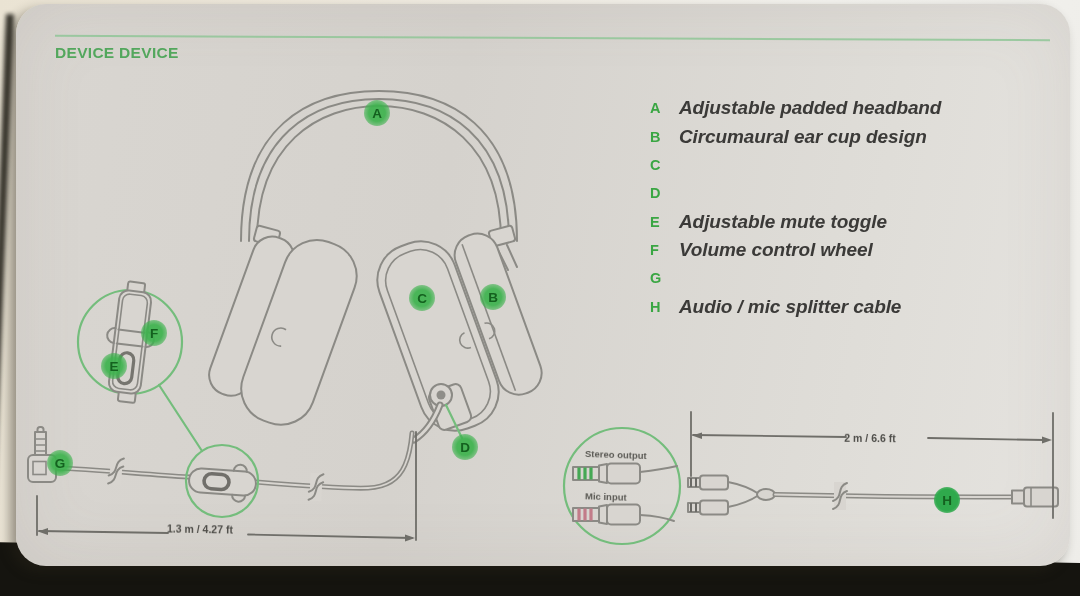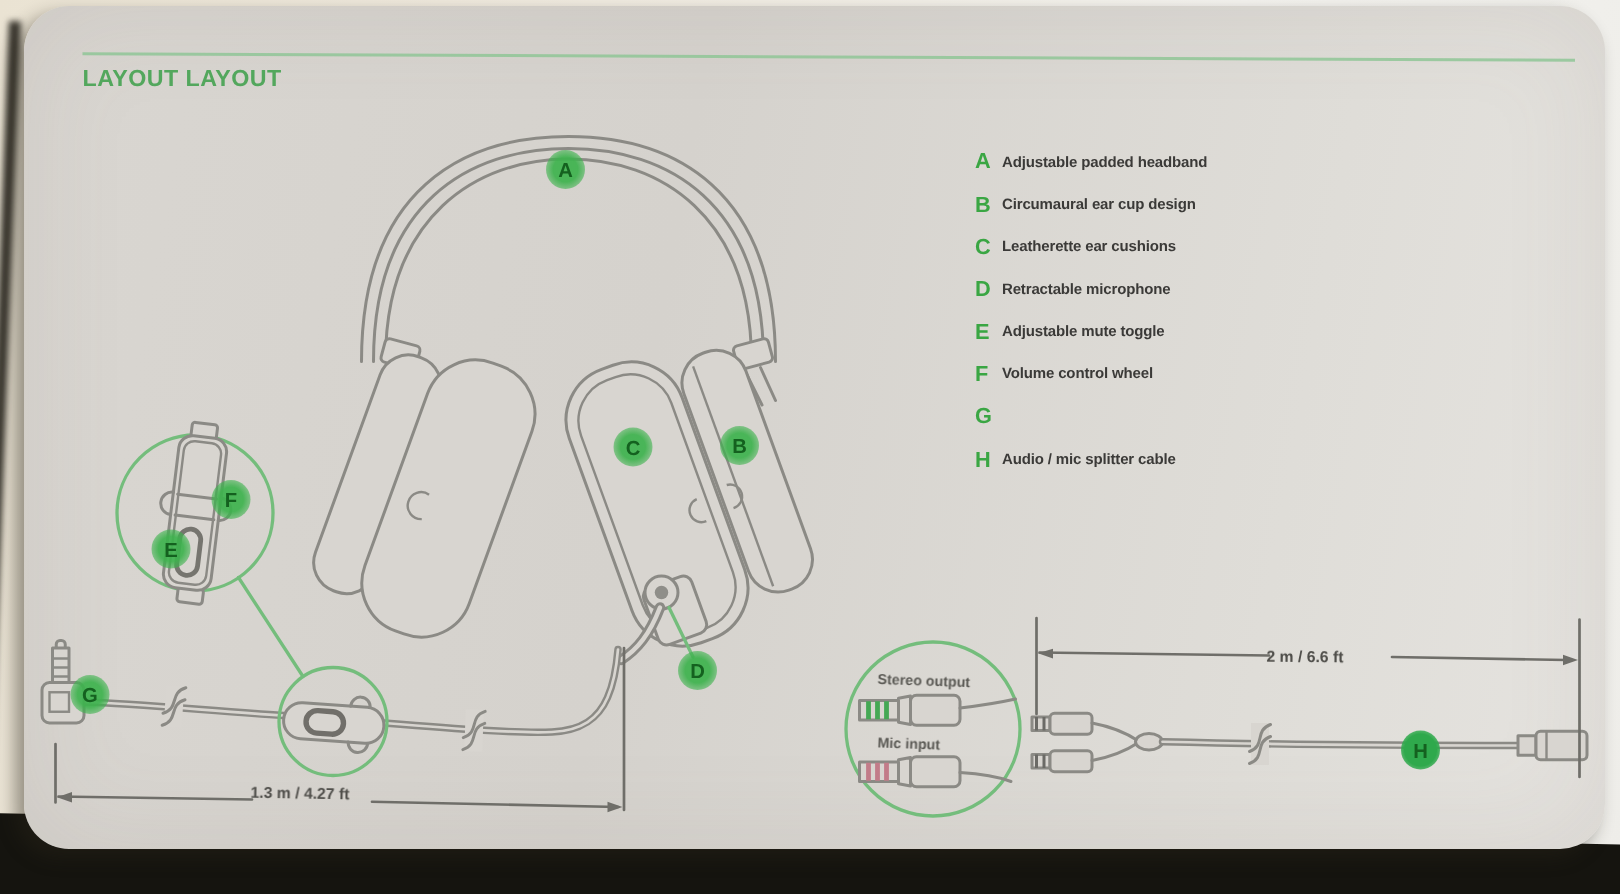--- a/index.html
+++ b/index.html
@@ -39,34 +39,34 @@
   .breakbg{fill:var(--page);stroke:none;}
   .badge{position:absolute;width:26px;height:26px;margin:-13px 0 0 -13px;border-radius:50%;
     display:flex;align-items:center;justify-content:center;
     font-size:13.5px;font-weight:700;color:var(--badge-letter);
     background:radial-gradient(circle,rgba(61,178,77,.92) 0 45%,rgba(61,178,77,.55) 72%,rgba(61,178,77,0) 100%);
     filter:blur(.2px);}
   .badge.solid{background:radial-gradient(circle,#2fa94c 0 58%,rgba(47,169,76,.65) 80%,rgba(47,169,76,0) 100%);}
   .legend{position:absolute;left:634px;top:90px;}
   .legend-row{height:28.35px;display:flex;align-items:center;}
   .legend-letter{width:15px;font-size:14.5px;font-weight:700;color:#3aa643;filter:blur(.15px);}
-  .legend-label{margin-left:3px;font-size:10px;font-weight:700;letter-spacing:-.1px;color:var(--label);filter:blur(.15px);}
+  .legend-label{margin-left:14px;font-size:19px;font-weight:700;letter-spacing:-.1px;color:var(--label);filter:blur(.15px);font-style:italic;}
   .len-label{position:absolute;font-size:10.5px;font-weight:700;color:#4f4e4a;text-align:center;filter:blur(.2px);}
   .plug-label{position:absolute;font-size:9.5px;font-weight:700;color:#5b5a55;filter:blur(.25px);}
 </style>
 </head>
 <body>
 
 <div class="photo">
   <div class="edge-shadow"></div>
   <div class="table-dark"></div>
 
   <div class="card">
     <div class="rule"></div>
-    <div class="title">LAYOUT LAYOUT</div>
+    <div class="title">DEVICE DEVICE</div>
 
     <svg class="art" width="1054" height="562" viewBox="0 0 1054 562">
 
       <path class="lineart" d="M 225 237 C 225 122 293 87 363 87 C 433 87 501 122 501 237"></path>
       <path class="lineart" d="M 233 237 C 233 131 297 95 363 95 C 429 95 493 131 493 237"></path>
       <path class="lineart" d="M 241 237 C 241 140 302 102 363 102 C 424 102 485 140 485 237"></path>
 
       <rect class="fillshape" x="239" y="224" width="24" height="16" rx="3" transform="rotate(15 251 232)"></rect>
       <rect class="fillshape" x="474" y="224" width="24" height="16" rx="3" transform="rotate(-15 486 232)"></rect>
       <path class="lineart" d="M 244 241 L 232 266 M 255 242 L 244 270"></path>
@@ -189,25 +189,23 @@
       <div class="legend-row">
         <span class="legend-letter">A</span>
         <span class="legend-label">Adjustable padded headband</span>
       </div>
       <div class="legend-row">
         <span class="legend-letter">B</span>
         <span class="legend-label">Circumaural ear cup design</span>
       </div>
       <div class="legend-row">
         <span class="legend-letter">C</span>
-        <span class="legend-label">Leatherette ear cushions</span>
       </div>
       <div class="legend-row">
         <span class="legend-letter">D</span>
-        <span class="legend-label">Retractable microphone</span>
       </div>
       <div class="legend-row">
         <span class="legend-letter">E</span>
         <span class="legend-label">Adjustable mute toggle</span>
       </div>
       <div class="legend-row">
         <span class="legend-letter">F</span>
         <span class="legend-label">Volume control wheel</span>
       </div>
       <div class="legend-row">

